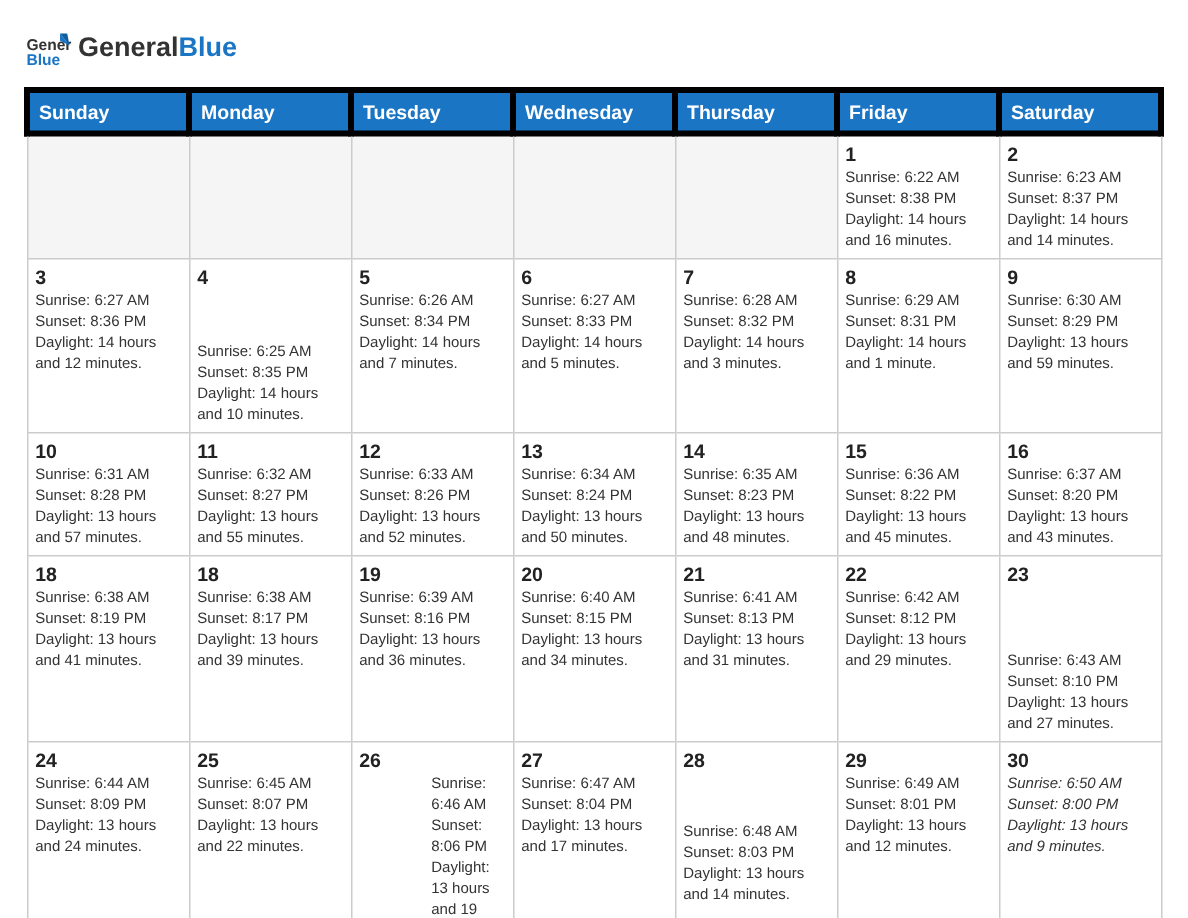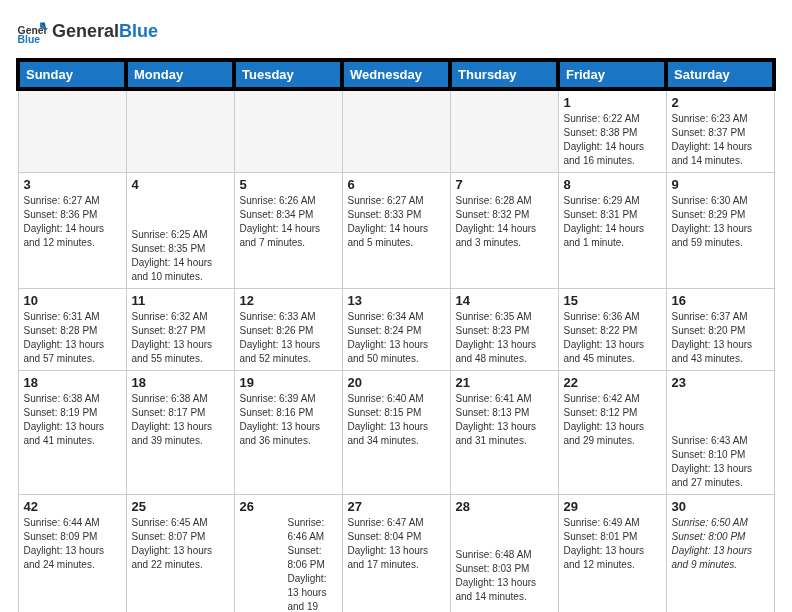--- a/index.html
+++ b/index.html
@@ -261,21 +261,21 @@
         </td>
         <td>
           <span class="day-number">23</span>
           <div class="day-info" style="white-space: pre-line; margin-top: 44px;">Sunrise: 6:43 AM
 Sunset: 8:10 PM
 Daylight: 13 hours and 27 minutes.</div>
         </td>
       </tr>
       <tr>
         <td>
-          <span class="day-number">42</span>
+          <span class="day-number">24</span>
           <div class="day-info" style="white-space: pre-line;">Sunrise: 6:44 AM
 Sunset: 8:09 PM
 Daylight: 13 hours and 24 minutes.</div>
         </td>
         <td>
           <span class="day-number">25</span>
           <div class="day-info" style="white-space: pre-line;">Sunrise: 6:45 AM
 Sunset: 8:07 PM
 Daylight: 13 hours and 22 minutes.</div>
         </td>

